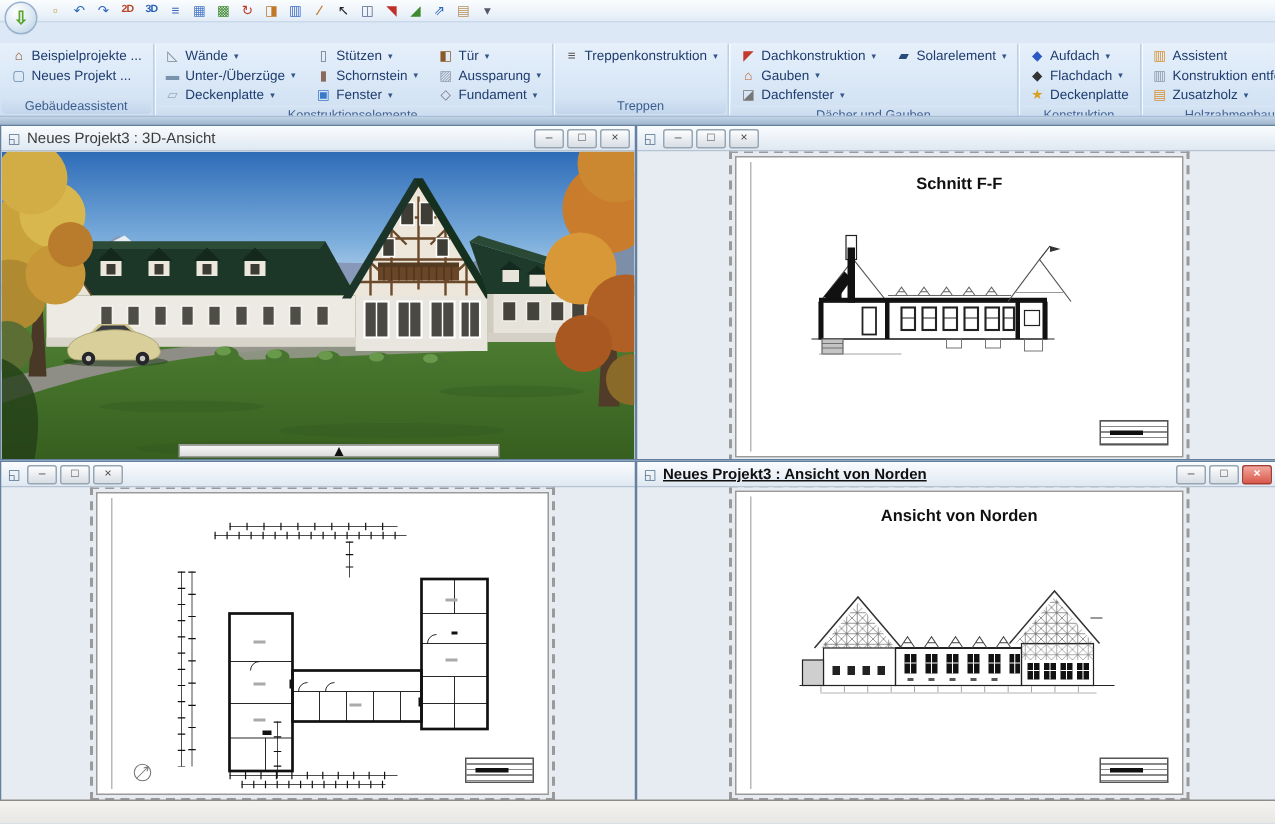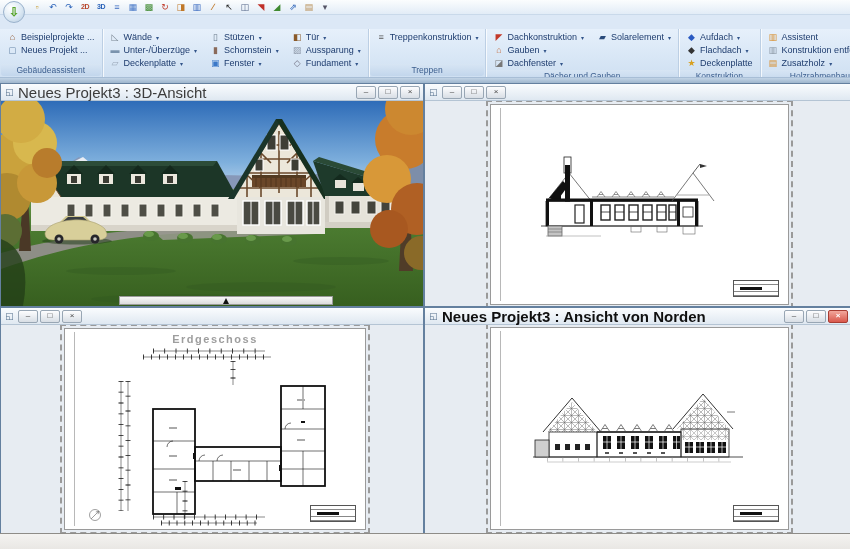--- a/index.html
+++ b/index.html
@@ -41,22 +41,22 @@
     background:linear-gradient(#d7e5f4,#c2d6ec);border-radius:0 0 3px 3px;margin:1px 1px 1px;padding:0 6px;}
   .hdr-strip{position:absolute;top:78px;left:0;right:0;height:5px;
     background:linear-gradient(#c2d4e6,#9fb6cd);}
 
   
   .mdi{position:absolute;top:83px;left:0;right:0;height:451px;background:#8ea9c6;}
   .win{position:absolute;border:1px solid #64809f;background:#e8edf3;display:flex;flex-direction:column;}
   .tb{height:16px;background:linear-gradient(#fafcfe,#dfe8f1);border-bottom:1px solid #b4c4d4;
     display:flex;align-items:center;padding:0 3px;gap:3px;flex:none;}
   .tb .wicon{font-size:9px;color:#55708c;width:11px;text-align:center;flex:none;}
-  .tb .wtitle{font-size:15px;color:#3c3c3c;flex:1;white-space:nowrap;overflow:hidden;}
-  .win.active .wtitle{font-weight:bold;color:#101010;}
+  .tb .wtitle{font-size:10px;color:#3c3c3c;flex:1;white-space:nowrap;overflow:hidden;}
+  .win.active .wtitle{font-weight:bold;color:#101010;text-decoration:underline;}
   .wbtns{display:flex;gap:2px;flex:none;}
   .wbtn{width:18px;height:11px;border:1px solid #98a6b4;border-radius:2px;
     background:linear-gradient(#fdfdfe,#d8dee5);font-size:8px;line-height:10px;text-align:center;color:#444;}
   .wbtn.close-active{background:linear-gradient(#f2a79c,#d9584c);border-color:#a83c32;color:#fff;font-weight:bold;}
   .wbody{flex:1;position:relative;overflow:hidden;background:#e7ecf2;}
 
   
   .paper{position:absolute;background:#fff;border:1px solid #9a9a9a;}
   .paper::before{content:"";position:absolute;inset:-5px;border:2px dashed #9a9a9a;pointer-events:none;}
   .paper::after{content:"";position:absolute;left:9px;top:3px;bottom:3px;border-left:1px solid #b8b8b8;}
@@ -163,20 +163,21 @@
           <div class="rbtn drop">
             <span class="ric" style="color:#8f9aaa">▨</span>
             <span>Aussparung</span>
             </div>
           <div class="rbtn drop">
             <span class="ric" style="color:#778">◇</span>
             <span>Fundament</span>
             </div>
         </div>
       </div>
+      <div class="rg-label">Konstruktionselemente</div>
     </div>
 
     <div class="rgroup">
       <div class="rg-body">
           <div class="rg-col">
         <div class="rbtn drop">
           <span class="ric" style="color:#555">≡</span>
           <span>Treppenkonstruktion</span>
             </div>
       </div>
@@ -421,20 +422,21 @@
     <div class="tb">
       <span class="wicon">◱</span>
       <span class="wbtns">
         <span class="wbtn">–</span>
         <span class="wbtn">□</span>
         <span class="wbtn">×</span>
       </span>
     </div>
     <div class="wbody">
       <div class="paper" style="left:65px;top:3px;width:297px;height:199px">
+        <div class="sheet-title" style="top:12px">Schnitt F-F</div>
         <svg viewBox="0 0 297 199" width="297" height="199">
           <g stroke="#222" fill="none" stroke-width="0.8">
             <line x1="50" y1="121" x2="212" y2="121"></line>
             <polyline points="55,97 78,68 101,97" stroke="#555"></polyline>
             <rect x="73" y="52" width="7" height="16"></rect>
             <rect x="74" y="60" width="5" height="37" fill="#111" stroke="none"></rect>
             <polygon points="58,93 72,76 77,81 66,96" fill="#111" stroke="none"></polygon>
             <polygon points="60,96 70,96 70,90 64,90" fill="#111" stroke="none"></polygon>
             <rect x="55" y="93.5" width="152" height="3" fill="#111" stroke="none"></rect>
             <rect x="55" y="96.5" width="152" height="24.5"></rect>
@@ -484,21 +486,20 @@
     <div class="tb">
       <span class="wicon">◱</span>
       <span class="wbtns">
         <span class="wbtn">–</span>
         <span class="wbtn">□</span>
         <span class="wbtn">×</span>
       </span>
     </div>
     <div class="wbody">
       <div class="paper" style="left:63px;top:3px;width:300px;height:200px">
-        <div class="sheet-title gray" style="top:4px">Erdgeschoss</div>
         <svg viewBox="0 0 300 200" width="300" height="200">
           <g stroke="#111" fill="none">
             <line x1="88" y1="22" x2="200" y2="22" stroke-width="0.5"></line>
             <line x1="88" y1="22" x2="200" y2="22" stroke-width="5" stroke-dasharray="0.8 10.5"></line>
             <line x1="78" y1="28" x2="206" y2="28" stroke-width="0.5"></line>
             <line x1="78" y1="28" x2="206" y2="28" stroke-width="5" stroke-dasharray="0.8 7.2"></line>
             <line x1="56" y1="52" x2="56" y2="182" stroke-width="0.5"></line>
             <line x1="56" y1="52" x2="56" y2="182" stroke-width="5" stroke-dasharray="0.8 10"></line>
             <line x1="63" y1="52" x2="63" y2="182" stroke-width="0.5"></line>
             <line x1="63" y1="52" x2="63" y2="182" stroke-width="5" stroke-dasharray="0.8 14"></line>
@@ -554,20 +555,21 @@
       <span class="wicon">◱</span>
       <span class="wtitle">Neues Projekt3 : Ansicht von Norden</span>
       <span class="wbtns">
         <span class="wbtn">–</span>
         <span class="wbtn">□</span>
         <span class="wbtn close-active">×</span>
       </span>
     </div>
     <div class="wbody">
       <div class="paper" style="left:65px;top:2px;width:297px;height:201px">
+        <div class="sheet-title" style="top:10px">Ansicht von Norden</div>
         <svg viewBox="0 0 297 201" width="297" height="201">
           <defs>
             <pattern id="ht" width="7" height="7" patternUnits="userSpaceOnUse">
               <path d="M0 7L7 0 M0 0L7 7 M3.5 0V7 M0 3.5H7" stroke="#666" stroke-width="0.45" fill="none"></path>
             </pattern>
           </defs>
           <g stroke="#222" fill="none" stroke-width="0.8">
             <line x1="42" y1="129" x2="252" y2="129"></line>
             <polygon points="56,104 81,74 106,104" fill="url(#ht)" stroke="none"></polygon>
             <polyline points="52,104 81,70 110,104" stroke="#333" stroke-width="1"></polyline>

